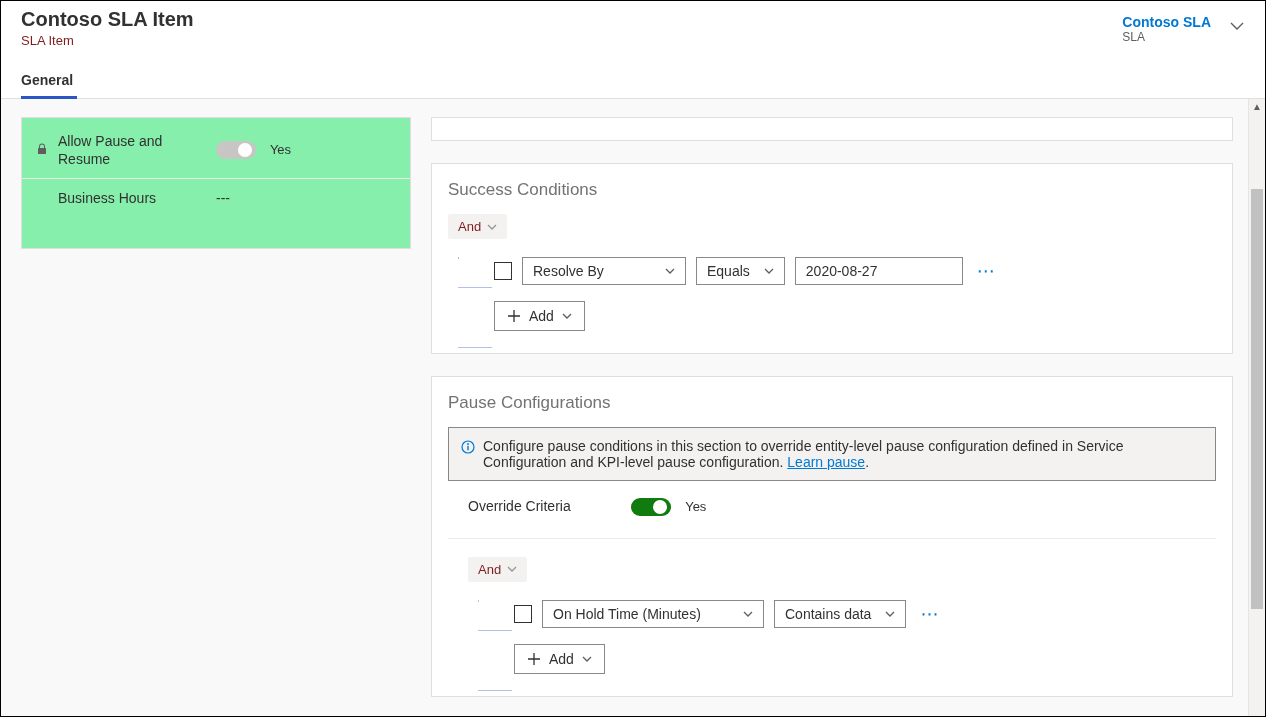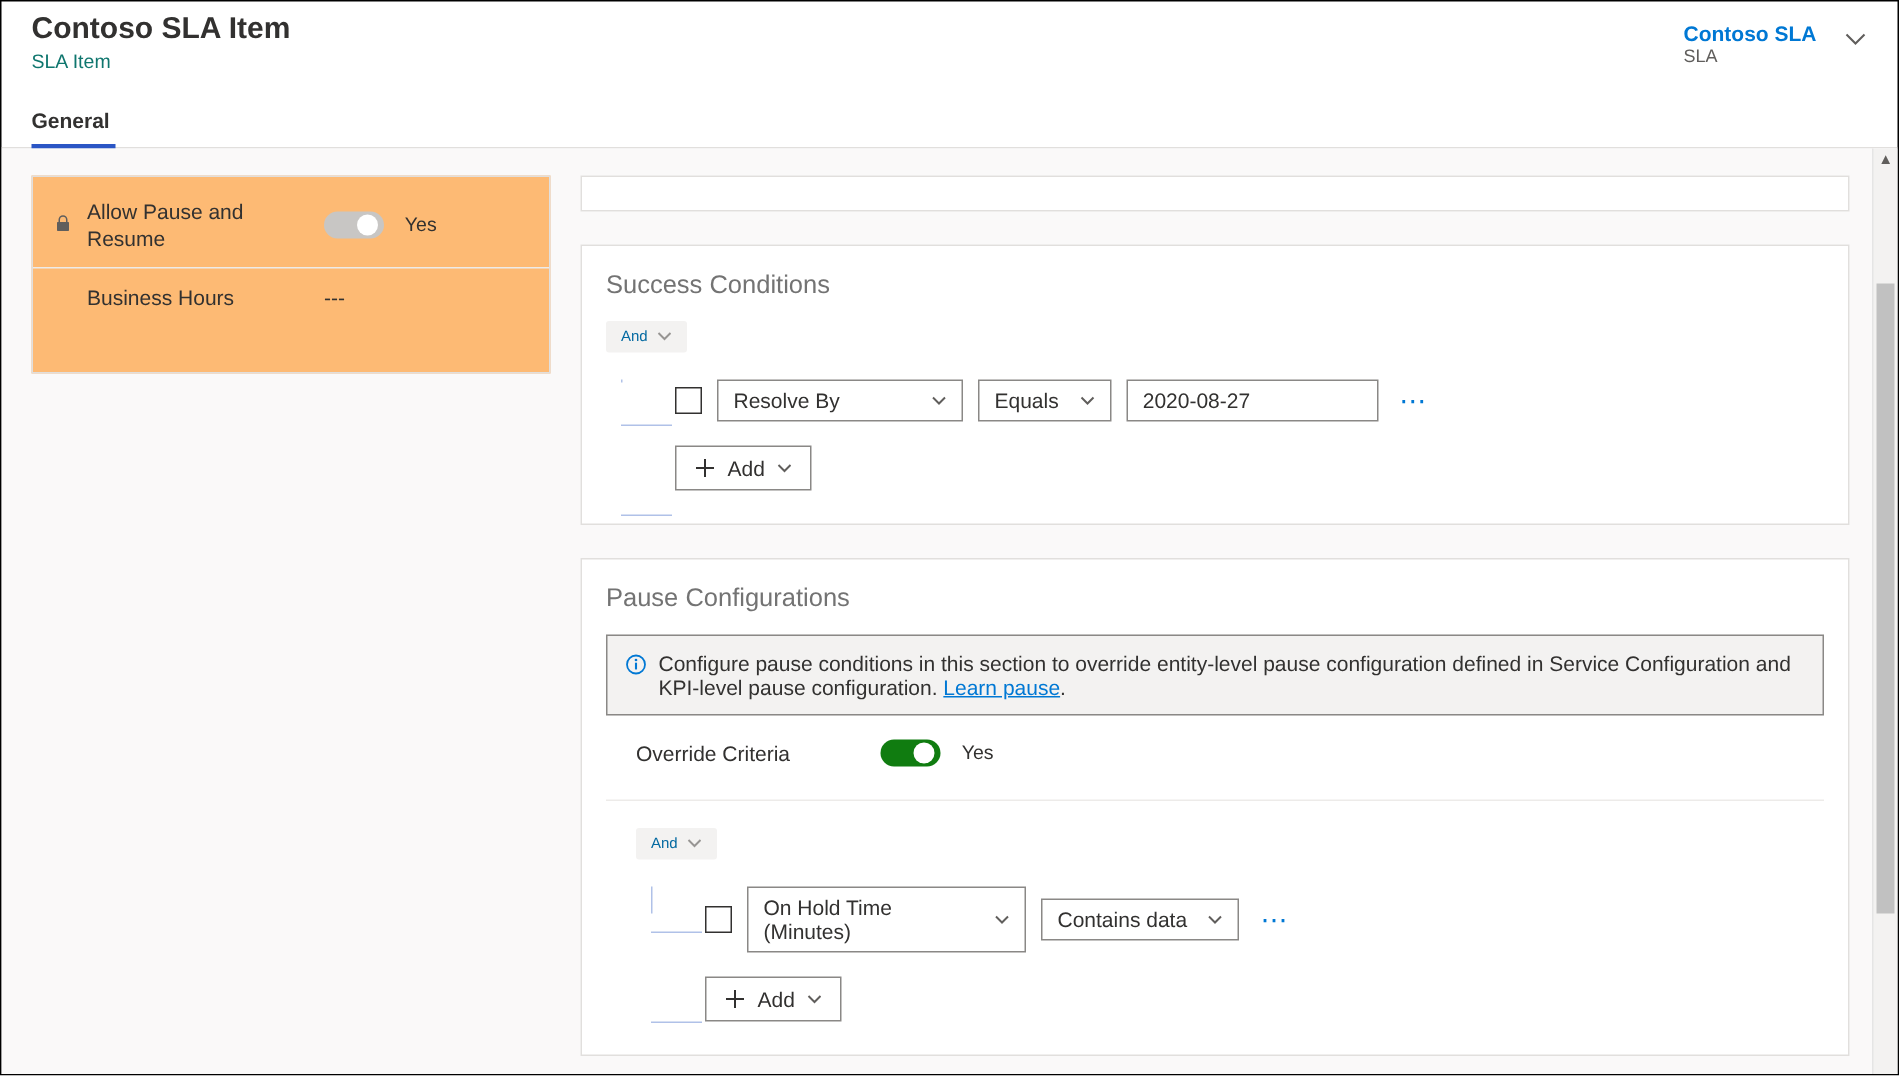--- a/index.html
+++ b/index.html
@@ -1,49 +1,49 @@
 <!DOCTYPE html>
 <html><head>
 <meta charset="utf-8">
 <style>
   * { box-sizing: border-box; }
   html, body { margin:0; padding:0; font-family: "Segoe UI", Arial, sans-serif; color:#323130; background:#fff; }
   .frame { width:1266px; height:717px; border:1px solid #000; position:relative; overflow:hidden; }
   .header { padding:6px 20px 0 20px; display:flex; justify-content:space-between; align-items:center; }
   .h-left {}
   .title { font-size:20px; font-weight:600; line-height:1.2; }
-  .subtitle { font-size:13px; color:#0f766e; margin-top:2px; }
+  .subtitle { font-size:13px; color:#7f1d1d; margin-top:2px; }
   .h-right { display:flex; align-items:flex-start; gap:18px; padding-top:2px;}
   .h-right-text { text-align:left; }
   .link { color:#0078d4; font-size:14px; font-weight:600; }
   .link-sub { font-size:12px; color:#605e5c; }
   .chev { color:#605e5c; margin-top:4px; }
   .tabs { padding:0 20px; margin-top:18px; border-bottom:1px solid #e1dfdd; position:relative; }
   .tab { display:inline-block; padding:6px 0 10px 0; font-size:14px; font-weight:600; color:#323130; position:relative; }
   .tab-active-bar { position:absolute; left:20px; bottom:-1px; height:3px; width:56px; background:#2b56c5; }
   .body { display:flex; gap:20px; padding:18px 4px 0 20px; height:calc(717px - 100px); position:relative; background:#faf9f9;}
-  .sidebar-card { width:346px; background:#fdba74; border:1px solid #e1dfdd; padding:4px 0 30px 0; height:fit-content; }
+  .sidebar-card { width:390px; background:#86efac; border:1px solid #e1dfdd; padding:4px 0 30px 0; height:fit-content; }
   .field-row { display:flex; align-items:center; padding:10px 14px; border-bottom:1px solid #edebe9; font-size:14px; gap:8px;}
   .field-row:last-child { border-bottom:none;}
   .lock { color:#605e5c; font-size:13px; width:14px; }
   .field-label { width:150px; color:#323130; font-size:14px; line-height:1.3;}
   .field-val { color:#323130; font-size:14px; }
   .toggle { width:40px; height:18px; border-radius:10px; background:#c8c6c4; position:relative; display:inline-block; vertical-align:middle; }
   .toggle-knob { position:absolute; width:14px; height:14px; background:#fff; border-radius:50%; top:2px; }
   .toggle-off .toggle-knob { left:22px; }
   .toggle-on { background:#107c10; }
   .toggle-on .toggle-knob { left:22px; }
   .toggle-off { background:#c8c6c4; }
   .toggle-off-left .toggle-knob { left:22px;}
   .toggle-label { margin-left:10px; font-size:13px; color:#323130;}
   .main-col { flex:1; display:flex; flex-direction:column; gap:22px; padding-right:28px;}
   .top-stub { height:24px; background:#fff; border:1px solid #e1dfdd;}
   .card { background:#fff; border:1px solid #e1dfdd; padding:16px 16px 22px 16px;}
   .card-title { font-size:17px; font-weight:400; color:#737373; margin-bottom:14px;}
-  .and-chip { display:inline-flex; align-items:flex-start; gap:6px; background:#f3f2f1; color:#0369a1; padding:5px 10px; font-size:10px; border-radius:2px;}
+  .and-chip { display:inline-flex; align-items:center; gap:6px; background:#f3f2f1; color:#7f1d1d; padding:5px 10px; font-size:13px; border-radius:2px;}
   .and-chip svg{ }
   .cond-tree { position:relative; margin-top:0;}
   .branch { position:relative; padding-left:46px;}
   .vline { position:absolute; left:10px; top:0; bottom:26px; width:1px; background:#b0c1e8;}
   .row-connector { position:absolute; left:10px; width:34px; height:1px; background:#b0c1e8;}
   .cond-row { display:flex; align-items:center; gap:10px; margin:14px 0 0 0; position:relative;}
   .dd { display:inline-flex; align-items:center; justify-content:space-between; border:1px solid #8a8886; padding:5px 10px; font-size:14px; background:#fff; gap:14px;}
   .dd svg { flex:none;}
   .txt-input { border:1px solid #8a8886; padding:5px 10px; font-size:14px; background:#fff; width:168px;}
   .chk { width:18px; height:18px; border:1px solid #323130; background:#fff;}
@@ -191,21 +191,21 @@
             <svg class="chev-sm" viewBox="0 0 10 10">
                 <path d="M1 3 L5 7 L9 3" fill="none" stroke="#979593" stroke-width="1.3"></path>
               </svg>
           </span>
           <div class="branch">
             <div class="vline"></div>
             <div class="row-connector" style="top:30px;"></div>
 
             <div class="cond-row" style="margin-top:18px;">
               <span class="chk"></span>
-              <span class="dd" style="width:186px;">
+              <span class="dd" style="width:222px;">
                 <span>On Hold Time (Minutes)</span>
                 <svg class="chev-sm" viewBox="0 0 10 10">
                     <path d="M1 3 L5 7 L9 3" fill="none" stroke="#605e5c" stroke-width="1.3"></path>
                   </svg>
               </span>
               <span class="dd">
                 <span>Contains data</span>
                 <svg class="chev-sm" viewBox="0 0 10 10">
                     <path d="M1 3 L5 7 L9 3" fill="none" stroke="#605e5c" stroke-width="1.3"></path>
                   </svg>

